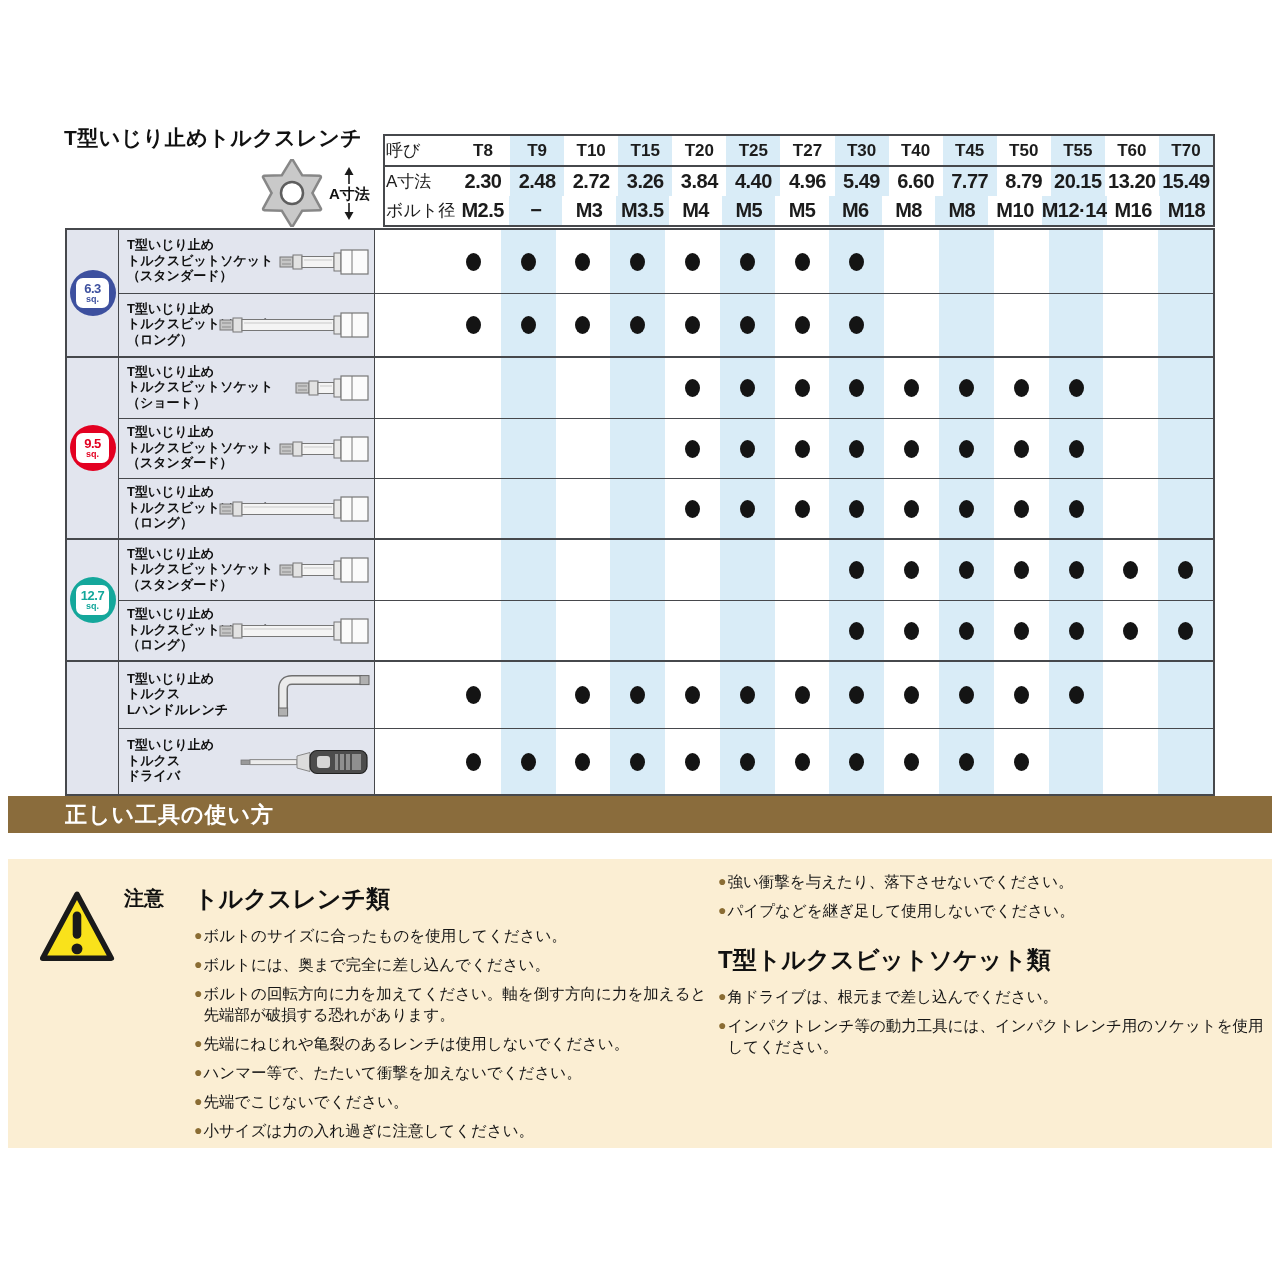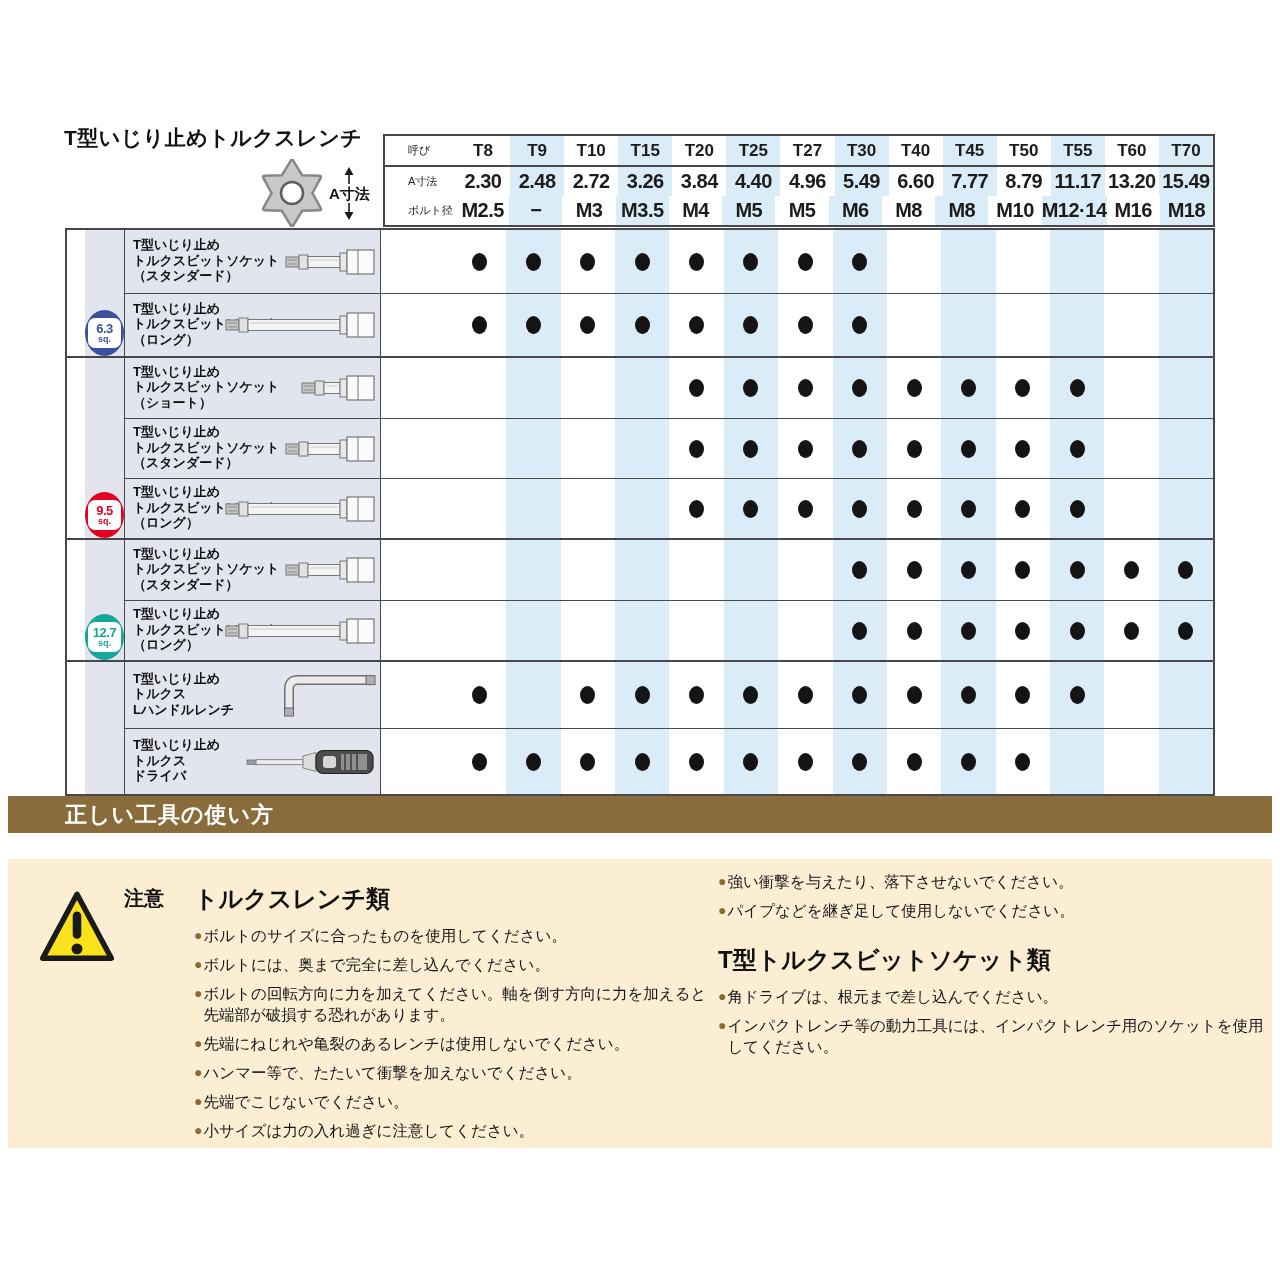--- a/index.html
+++ b/index.html
@@ -17,31 +17,31 @@
   .torx-fig{position:absolute;left:258px;top:156px;width:130px;height:74px;display:flex;align-items:center;}
   .dim-col{display:flex;flex-direction:column;align-items:center;margin-left:3px;}
   .dim-label{font-size:15px;font-weight:bold;line-height:17px;margin:1px 0;}
 
   
   #headerTable{position:absolute;left:383px;top:134px;width:832px;height:93px;
                border:2px solid var(--border);display:flex;flex-direction:column;background:#fff;}
   .h-row{flex:1;display:grid;grid-template-columns:71px repeat(14,1fr);}
   .h-row.first{border-bottom:2px solid var(--border);}
   .h-cell{display:flex;align-items:center;justify-content:center;font-weight:bold;color:#1c1c1c;}
-  .h-cell.corner{justify-content:flex-start;padding-left:23px;font-weight:normal;font-size:11px;}
+  .h-cell.corner{justify-content:flex-start;padding-left:1px;font-weight:normal;font-size:17px;}
   .t-name{font-size:17px;}
   .t-val{font-size:20px;letter-spacing:-0.5px;}
   .shaded{background:var(--stripe);}
 
   
   #bodyTable{position:absolute;left:65px;top:228px;width:1150px;border:2px solid var(--border);background:#fff;}
   .group{display:flex;border-top:2px solid var(--border);}
   .group:first-child{border-top:none;}
-  .badge-col{width:40px;background:var(--labelbg);border-right:1.5px solid var(--border);
-             display:flex;align-items:flex-end;justify-content:center;flex:none;margin-left:18px;}
+  .badge-col{width:52px;background:var(--labelbg);border-right:1.5px solid var(--border);
+             display:flex;align-items:center;justify-content:center;flex:none;}
   .rows-col{flex:1;display:flex;flex-direction:column;}
   .b-row{display:flex;border-top:1.5px solid var(--border);}
   .b-row:first-child{border-top:none;}
   .label-cell{width:256px;flex:none;background:var(--labelbg);border-right:1.5px solid var(--border);
               position:relative;padding:2px 4px 4px 8px;display:flex;flex-direction:column;justify-content:center;}
   .label-line{font-size:13px;font-weight:bold;line-height:15.5px;color:#101010;}
   .tool{position:absolute;right:3px;top:50%;transform:translateY(-50%);line-height:0;}
   .data-cell{flex:1;display:grid;grid-template-columns:71px repeat(14,1fr);}
   .d-col{display:flex;align-items:center;justify-content:center;}
   .dot{width:15px;height:18px;border-radius:50%;background:var(--dot);}
@@ -122,21 +122,21 @@
         <div class="h-cell t-val shaded">2.48</div>
         <div class="h-cell t-val">2.72</div>
         <div class="h-cell t-val shaded">3.26</div>
         <div class="h-cell t-val">3.84</div>
         <div class="h-cell t-val shaded">4.40</div>
         <div class="h-cell t-val">4.96</div>
         <div class="h-cell t-val shaded">5.49</div>
         <div class="h-cell t-val">6.60</div>
         <div class="h-cell t-val shaded">7.77</div>
         <div class="h-cell t-val">8.79</div>
-        <div class="h-cell t-val shaded">11.17</div>
+        <div class="h-cell t-val shaded">20.15</div>
         <div class="h-cell t-val">13.20</div>
         <div class="h-cell t-val shaded">15.49</div>
       </div>
       <div class="h-row">
         <div class="h-cell corner">ボルト径</div>
         <div class="h-cell t-val">M2.5</div>
         <div class="h-cell t-val shaded">−</div>
         <div class="h-cell t-val">M3</div>
         <div class="h-cell t-val shaded">M3.5</div>
         <div class="h-cell t-val">M4</div>

